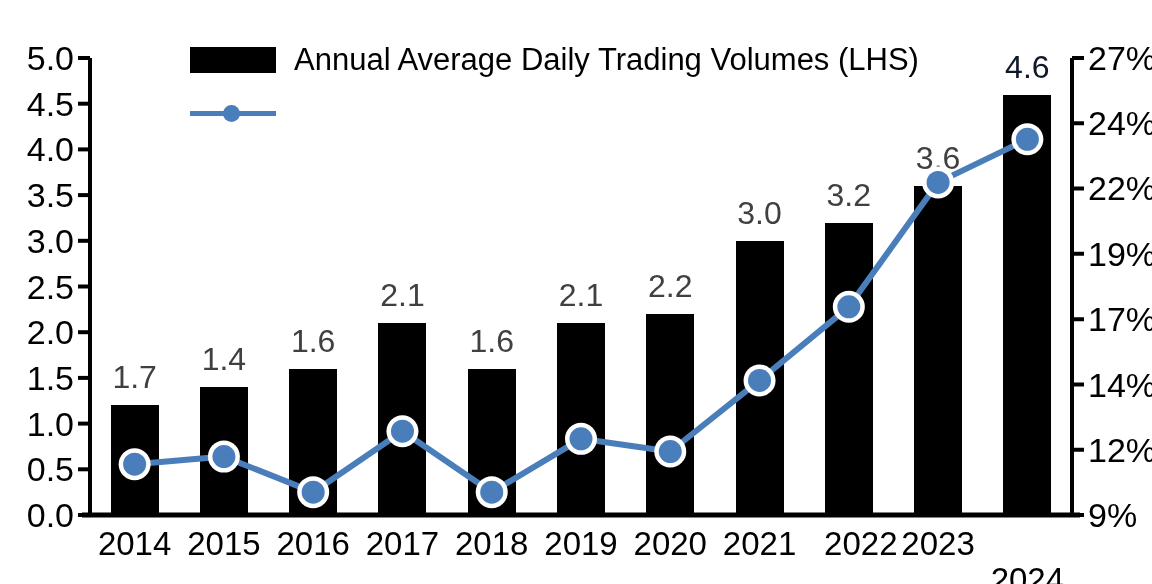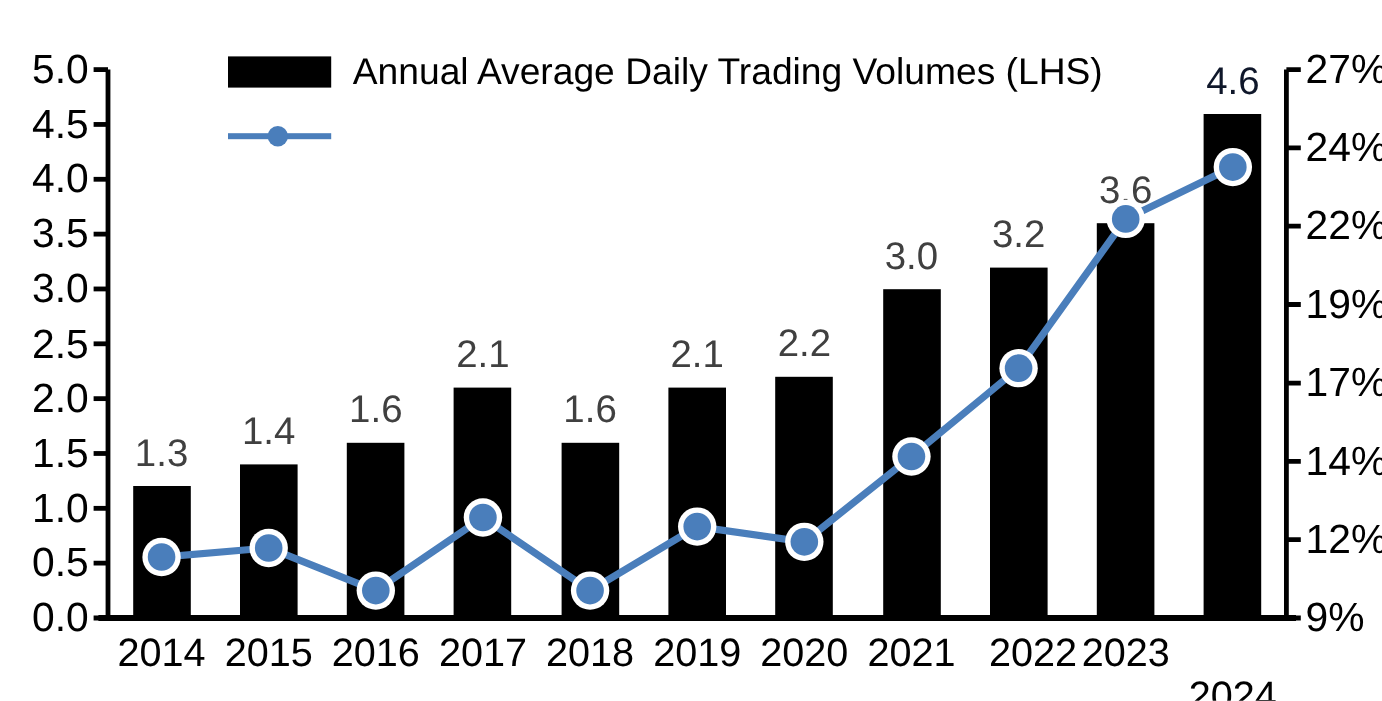--- a/index.html
+++ b/index.html
@@ -163,21 +163,21 @@
       <div class="bar" style="left: 467.727px; top: 368.76px; width: 48px; height: 146.24px; background: rgb(0, 0, 0);"></div>
       <div class="bar" style="left: 557px; top: 323.06px; width: 48px; height: 191.94px; background: rgb(0, 0, 0);"></div>
       <div class="bar" style="left: 646.273px; top: 313.92px; width: 48px; height: 201.08px; background: rgb(0, 0, 0);"></div>
       <div class="bar" style="left: 735.545px; top: 240.8px; width: 48px; height: 274.2px; background: rgb(0, 0, 0);"></div>
       <div class="bar" style="left: 824.818px; top: 222.52px; width: 48px; height: 292.48px; background: rgb(0, 0, 0);"></div>
       <div class="bar" style="left: 914.091px; top: 185.96px; width: 48px; height: 329.04px; background: rgb(0, 0, 0);"></div>
       <div class="bar" style="left: 1003.36px; top: 94.56px; width: 48px; height: 420.44px; background: rgb(0, 0, 0);"></div>
     </div>
 
   <div id="data-labels-layer">
-      <div class="data-label" style="left: 134.636px; top: 361.32px; color: rgb(64, 64, 64);">1.3</div>
+      <div class="data-label" style="left: 134.636px; top: 361.32px; color: rgb(64, 64, 64);">1.7</div>
       <div class="data-label" style="left: 223.909px; top: 343.04px; color: rgb(64, 64, 64);">1.4</div>
       <div class="data-label" style="left: 313.182px; top: 324.76px; color: rgb(64, 64, 64);">1.6</div>
       <div class="data-label" style="left: 402.455px; top: 279.06px; color: rgb(64, 64, 64);">2.1</div>
       <div class="data-label" style="left: 491.727px; top: 324.76px; color: rgb(64, 64, 64);">1.6</div>
       <div class="data-label" style="left: 581px; top: 279.06px; color: rgb(64, 64, 64);">2.1</div>
       <div class="data-label" style="left: 670.273px; top: 269.92px; color: rgb(64, 64, 64);">2.2</div>
       <div class="data-label" style="left: 759.545px; top: 196.8px; color: rgb(64, 64, 64);">3.0</div>
       <div class="data-label" style="left: 848.818px; top: 178.52px; color: rgb(64, 64, 64);">3.2</div>
       <div class="data-label" style="left: 938.091px; top: 141.96px; color: rgb(64, 64, 64);">3.6</div>
       <div class="data-label" style="left: 1027.36px; top: 50.56px; color: #0f172a;">4.6</div>

